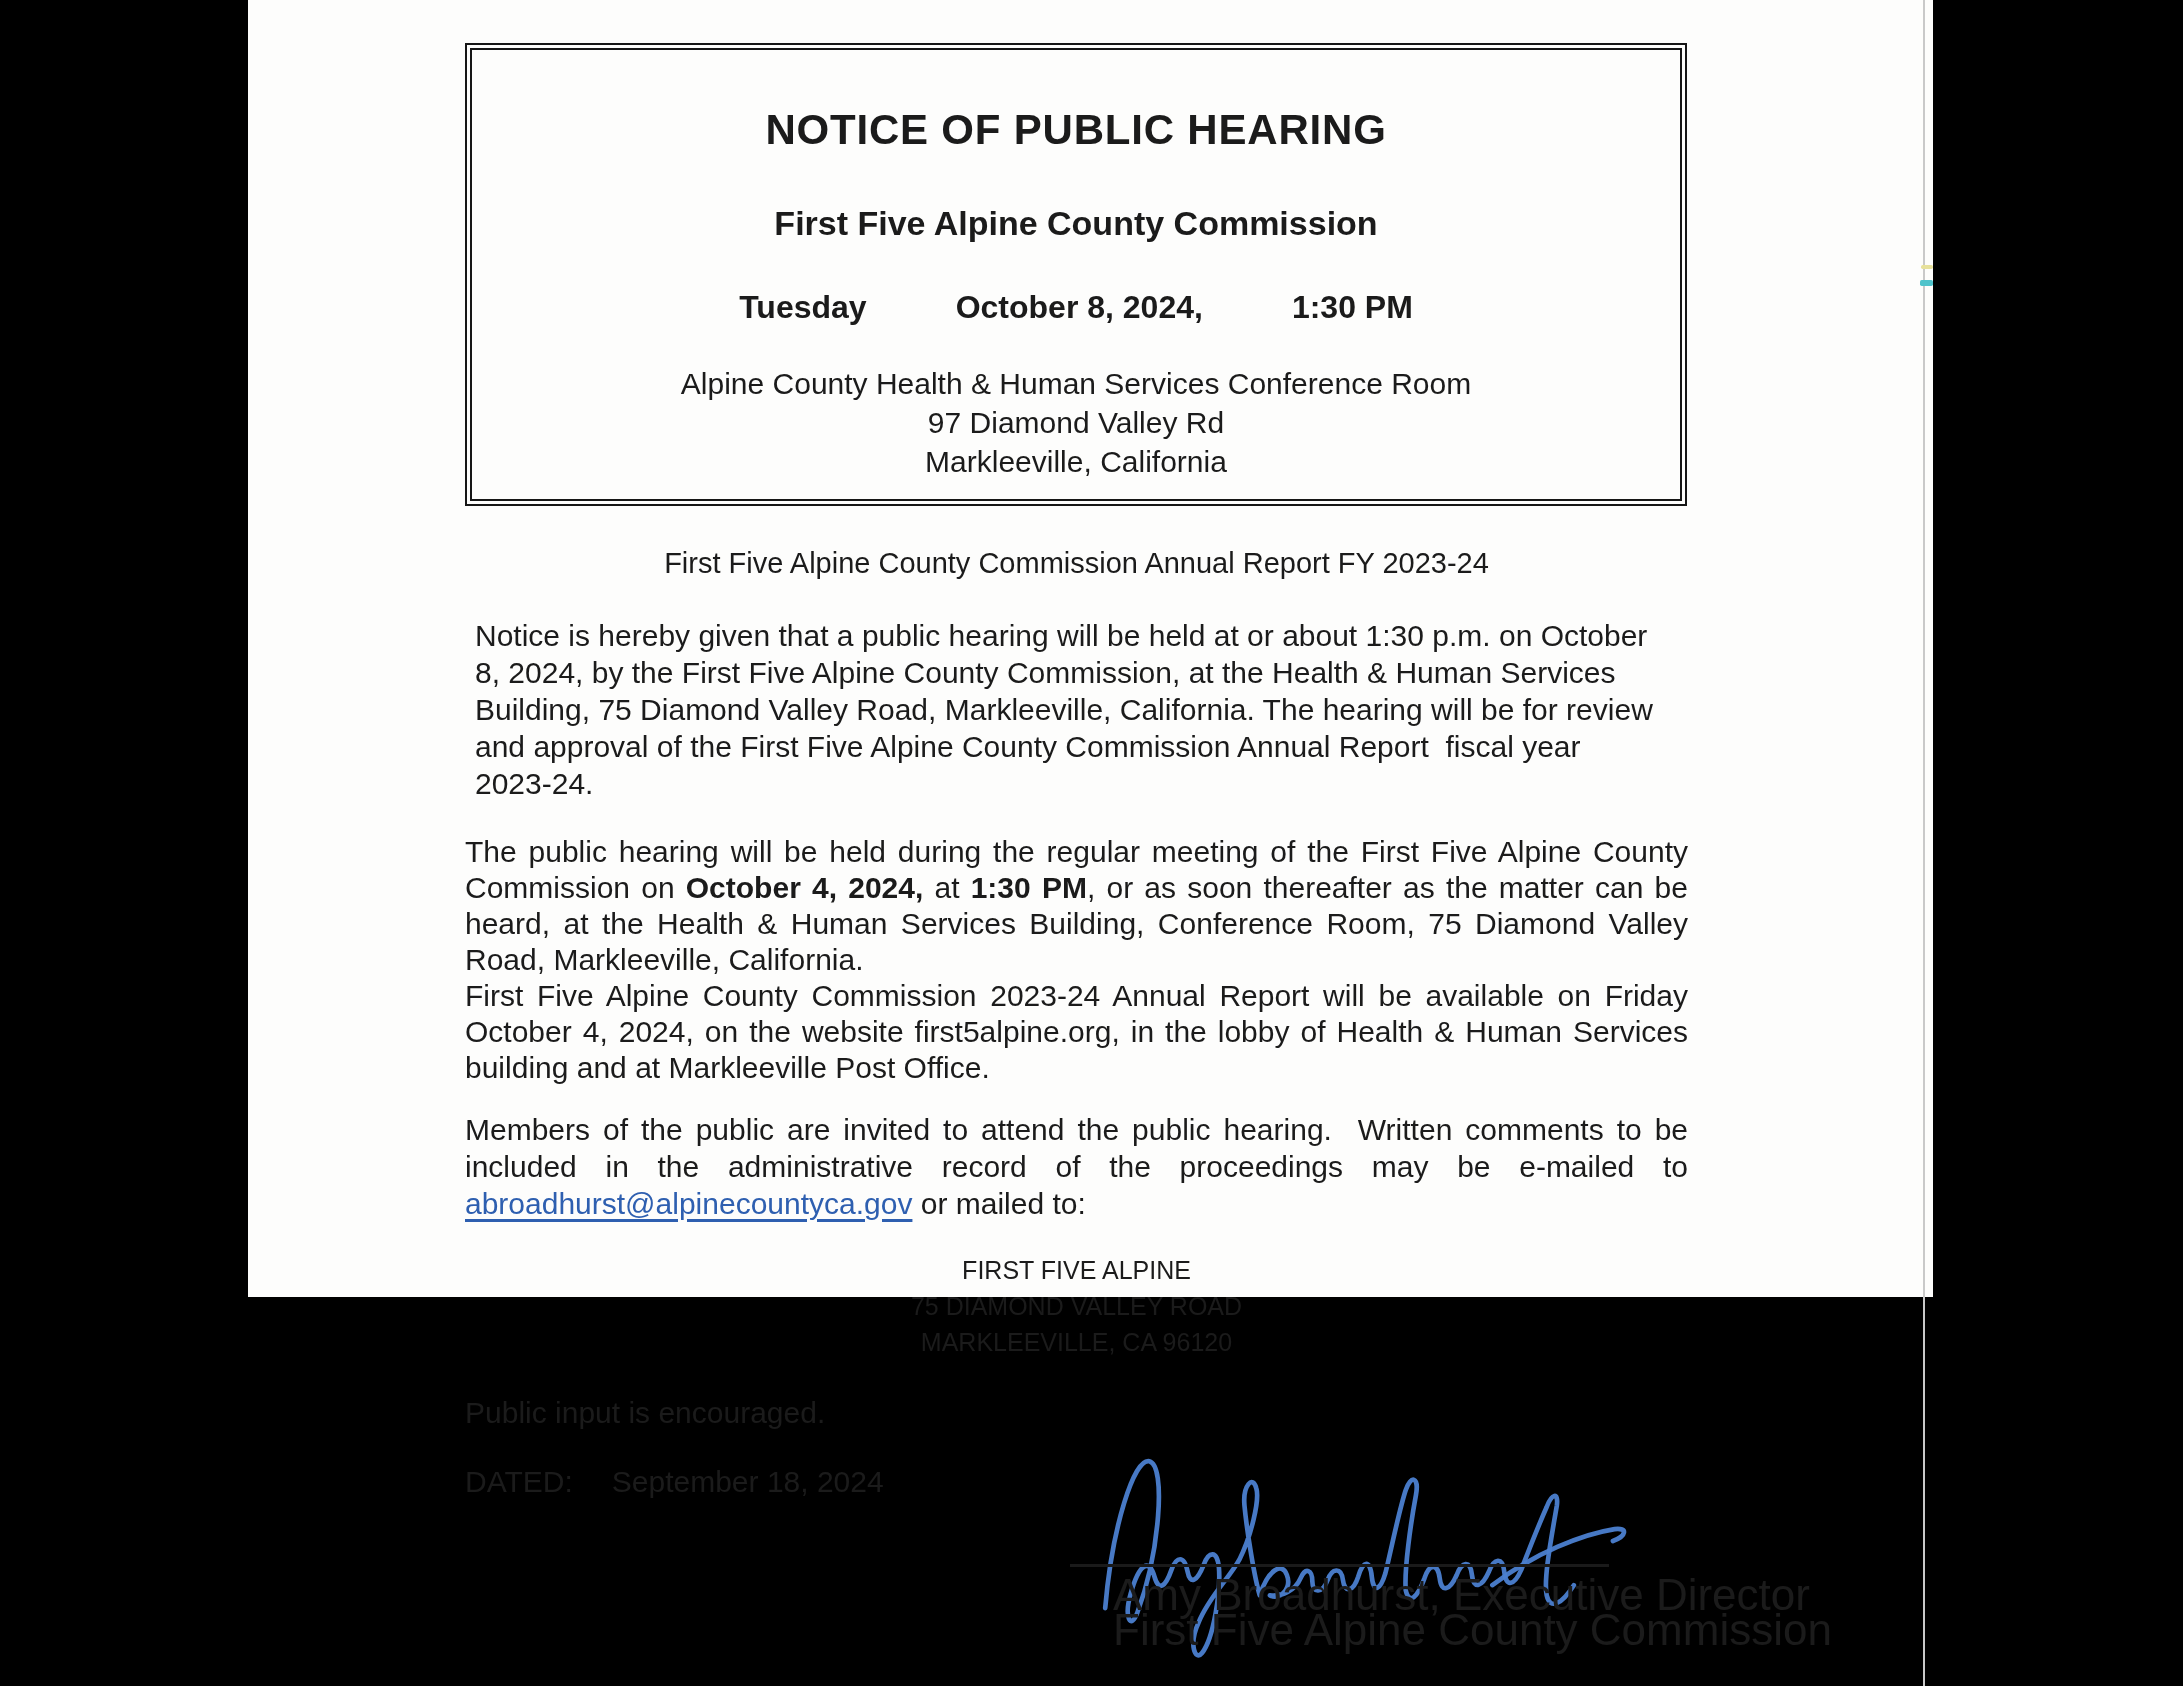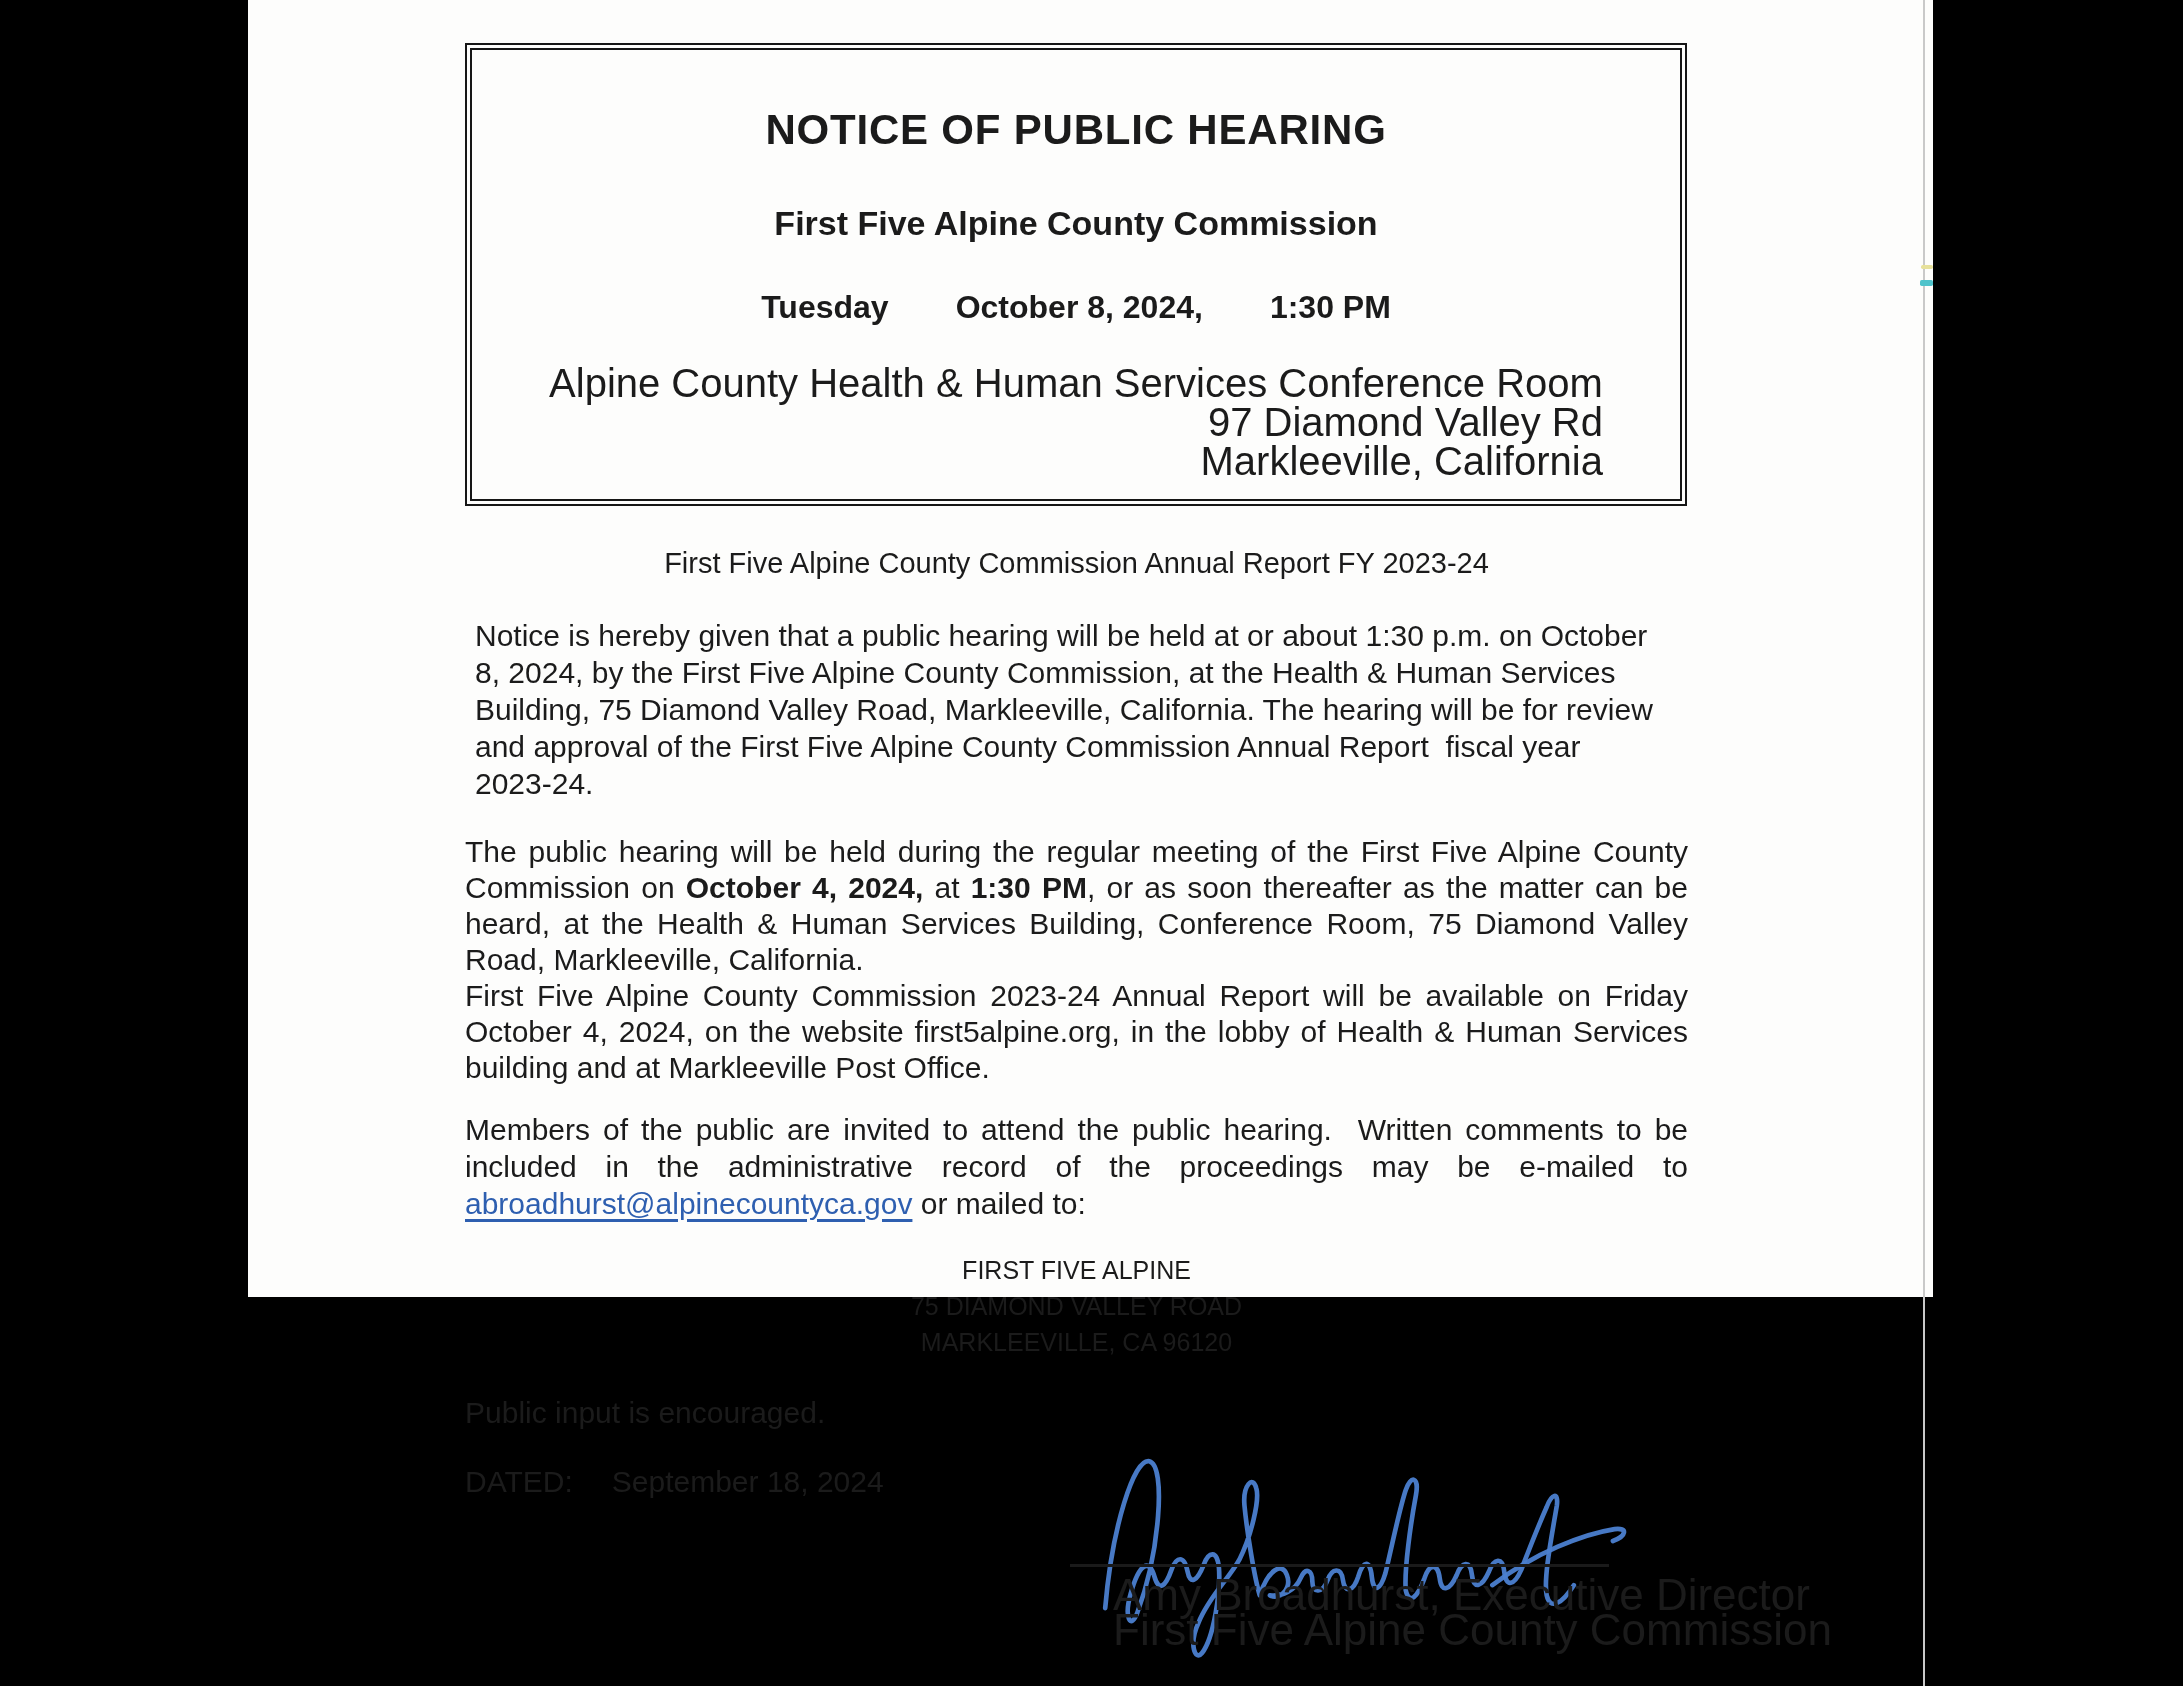--- a/index.html
+++ b/index.html
@@ -17,22 +17,22 @@
   .artifact.cyan{left:1672px;top:280px;width:13.4px;height:5.9px;background:#4fc3cb;}
   .artifact.yellow{left:1673px;top:265px;width:11.8px;height:4.2px;background:#e7e19b;}
 
   
   .notice-box{position:absolute;left:217px;top:43px;width:1218px;height:459px;
               border:2.5px solid #161616;}
   .notice-box::before{content:"";position:absolute;inset:3.4px;border:2.5px solid #161616;}
   .box-inner{position:relative;height:100%;display:flex;flex-direction:column;align-items:center;text-align:center;}
   .box-title{margin-top:60px;font-size:42px;font-weight:bold;letter-spacing:0.8px;line-height:49px;}
   .box-subtitle{margin-top:49px;font-size:34px;font-weight:bold;line-height:40px;}
-  .box-dateline{margin-top:45px;display:flex;gap:67px;font-size:32px;font-weight:bold;line-height:39px;}
-  .box-location{margin-top:37px;font-size:40px;line-height:39px;text-align:right;}
+  .box-dateline{margin-top:45px;display:flex;gap:89px;font-size:32px;font-weight:bold;line-height:39px;}
+  .box-location{margin-top:37px;font-size:30px;line-height:39px;}
 
   
   .col{position:absolute;left:217px;width:1223px;}
   .report-heading{top:547px;text-align:center;font-size:29px;font-weight:normal;}
   .para{font-size:30px;}
   .p1{top:617px;line-height:37px;padding-left:10px;box-sizing:border-box;}
   .p2{top:834px;line-height:36px;}
   .p3{top:1111px;line-height:37px;}
   .jline{text-align:justify;text-align-last:justify;}
   .lline{text-align:left;text-align-last:left;}

